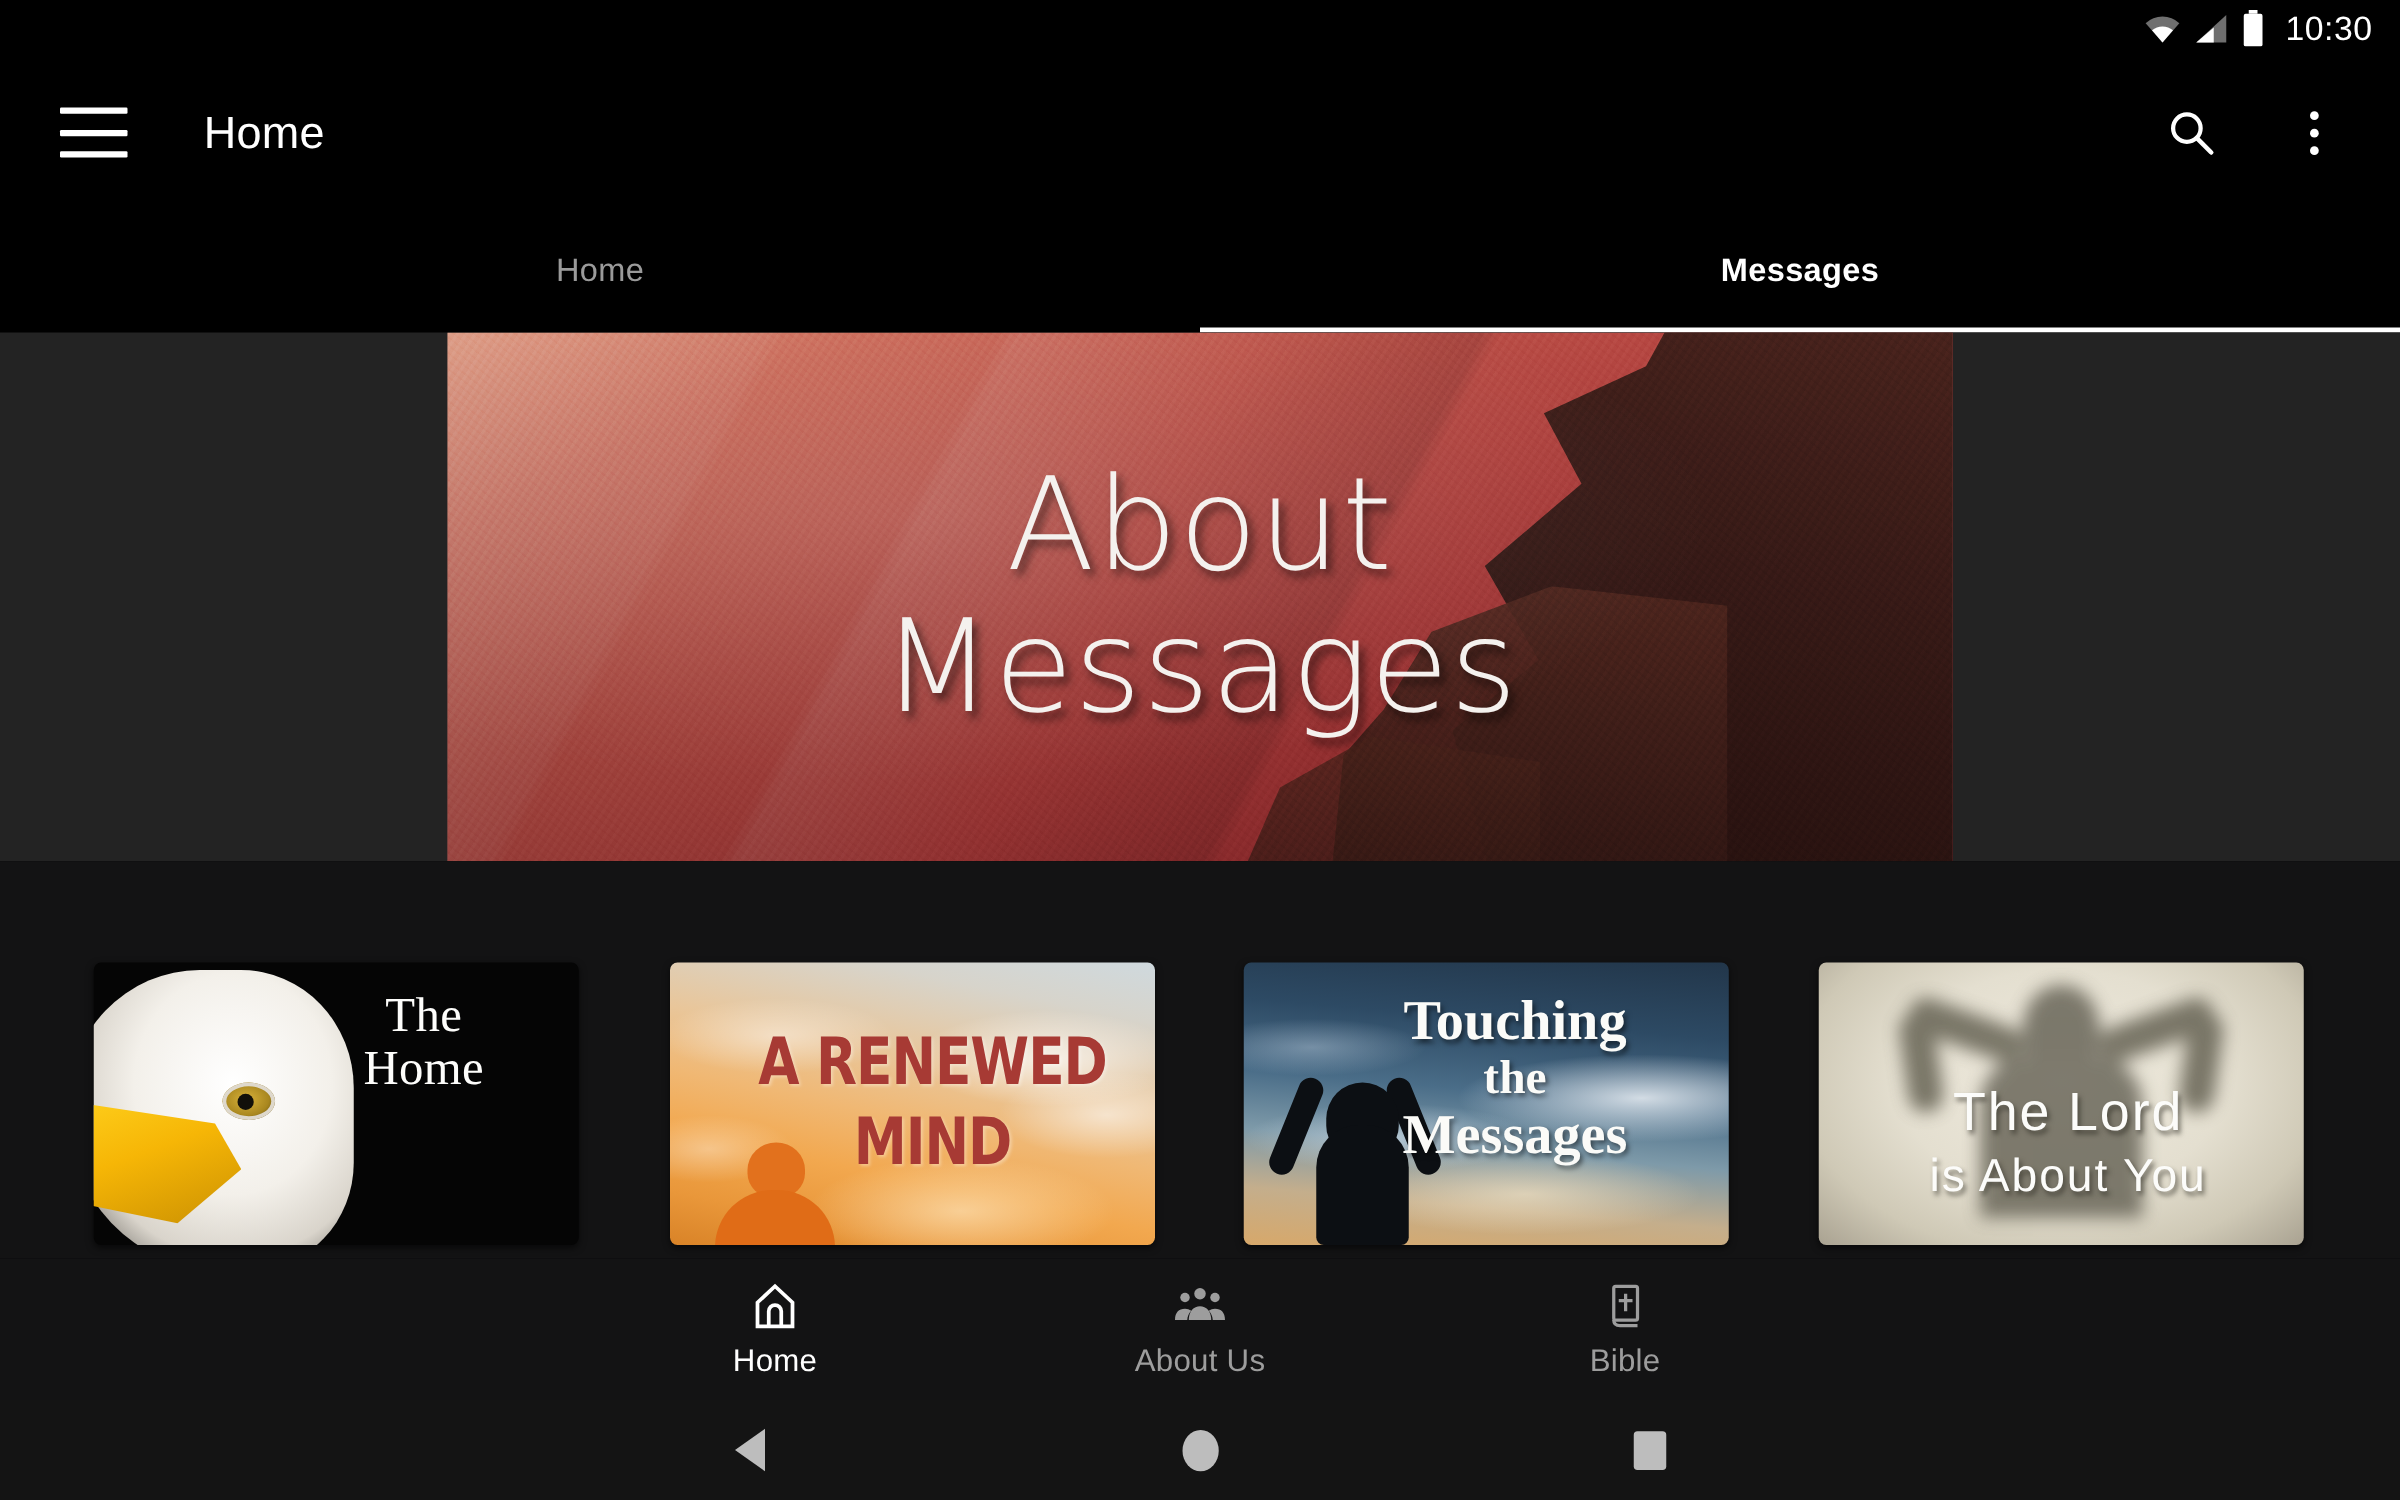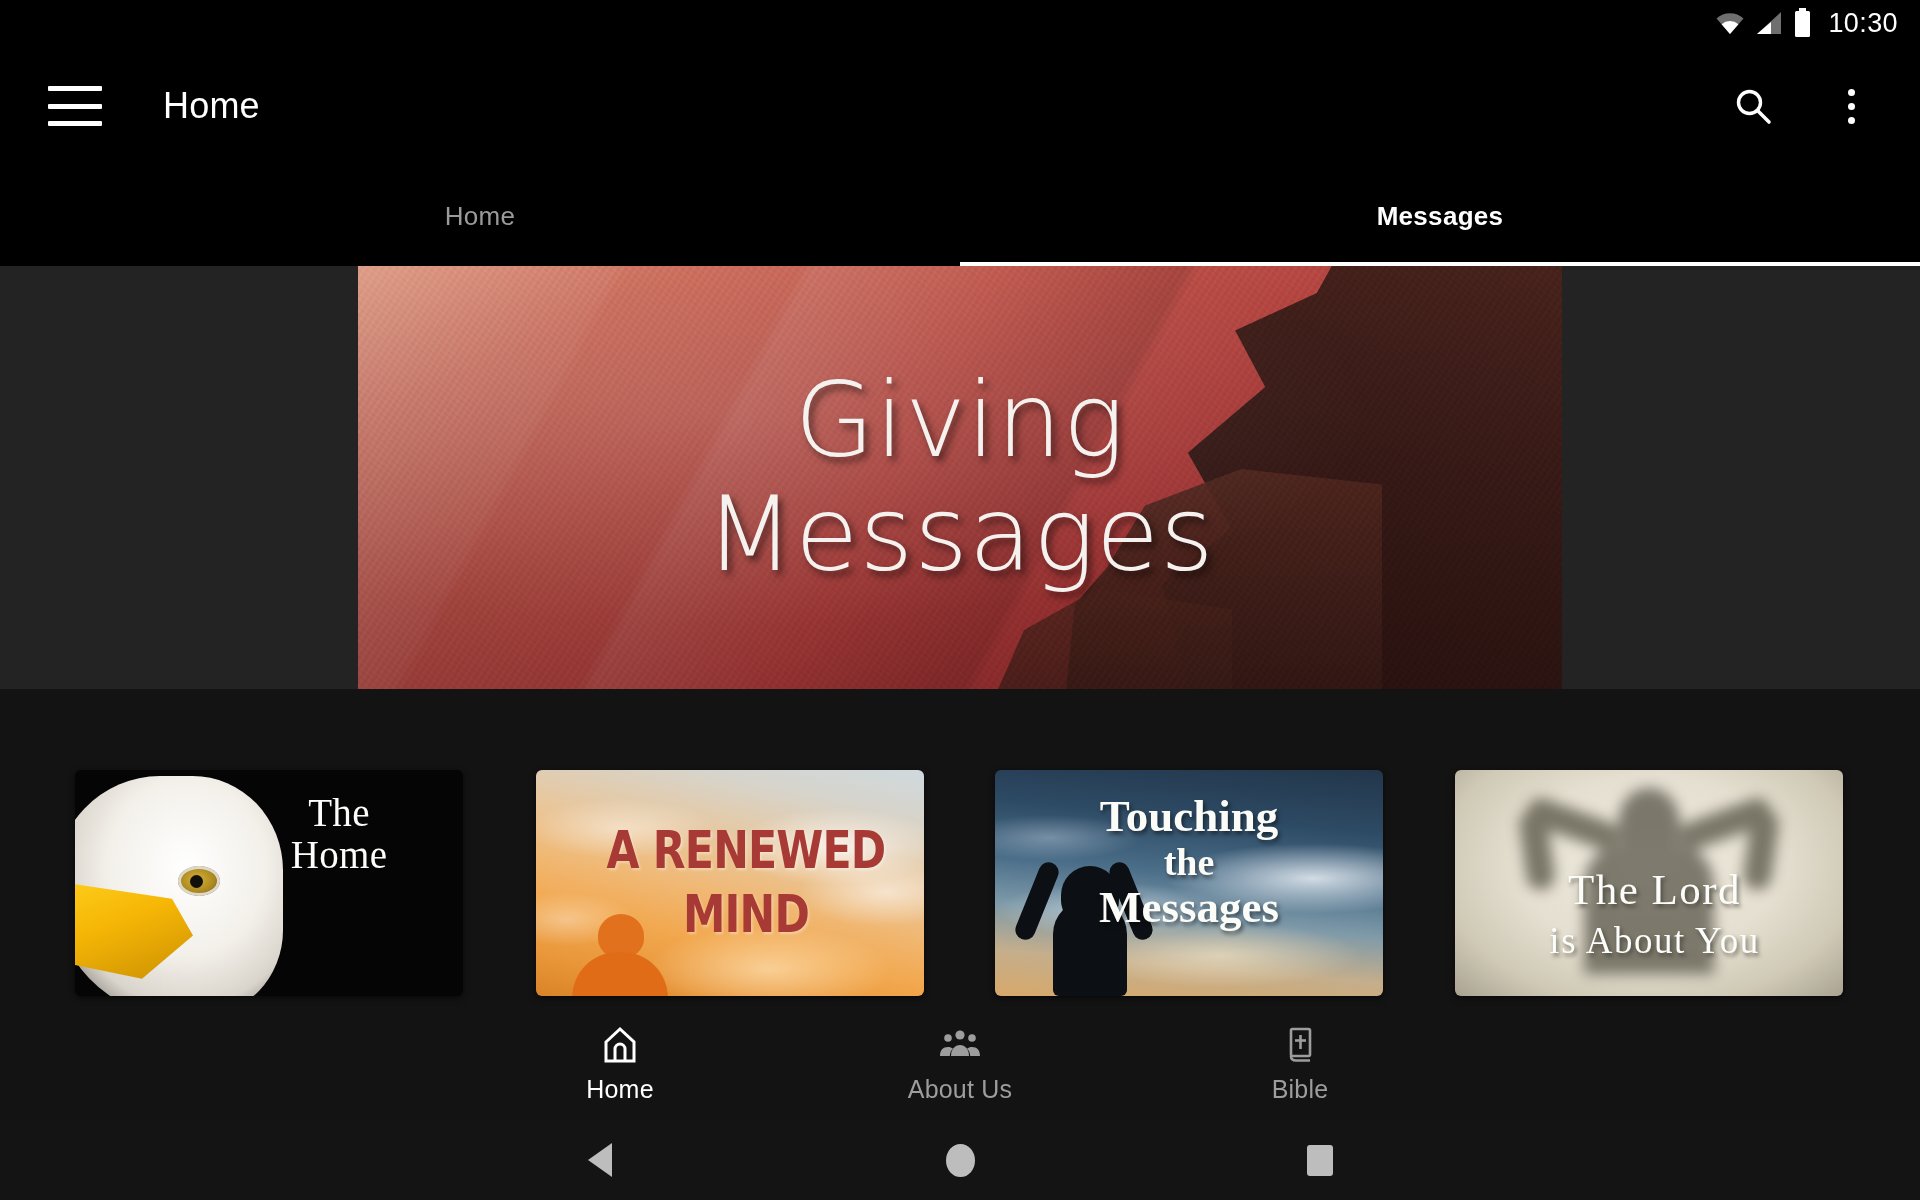--- a/index.html
+++ b/index.html
@@ -205,20 +205,21 @@
   }
   .c2 .ctext .l2 {
     font-family:"DejaVu Sans", sans-serif; font-weight:bold;
     color:#a73a34; font-size:52px; letter-spacing:-1px; margin-top:4px;
     transform:scaleX(.82); text-shadow:2px 2px 3px rgba(255,255,255,.35);
   }
 
   
   .c3 {
     background:linear-gradient(185deg,#22364a 0%,#2d4a64 24%,#4a6d88 46%,#7e9aa9 64%,#c4ae8c 82%,#d7a86a 100%);
+    padding-left:23px;
   }
   .c3 .sky {
     position:absolute; inset:0;
     background:
       radial-gradient(ellipse 210px 50px at 82% 48%, rgba(235,240,245,.85) 0%, rgba(255,255,255,0) 70%),
       radial-gradient(ellipse 160px 38px at 30% 62%, rgba(225,235,245,.55) 0%, rgba(255,255,255,0) 72%),
       radial-gradient(ellipse 190px 44px at 58% 82%, rgba(250,235,205,.6) 0%, rgba(255,255,255,0) 74%),
       radial-gradient(ellipse 120px 30px at 14% 30%, rgba(200,215,230,.4) 0%, rgba(255,255,255,0) 76%);
   }
   .c3 .worship {
@@ -276,21 +277,21 @@
   .c4 .flex-silh .arm-r {
     position:absolute; right:6px; top:28px; width:96px; height:28px;
     background:#5b5849; border-radius:16px; transform:rotate(-20deg);
   }
   .c4 .flex-silh .fore-r {
     position:absolute; right:4px; top:28px; width:28px; height:80px;
     background:#5b5849; border-radius:16px; transform:rotate(8deg);
   }
   .c4 .ctext { top:96px; }
   .c4 .ctext div {
-    font-family:Liberation Serif, serif; color:#fcfcfa;
+    font-family:Liberation Sans, sans-serif; color:#fcfcfa;
     letter-spacing:1.5px; line-height:1.12;
     text-shadow:2px 3px 4px rgba(40,38,30,.6);
     padding-left:11px;
   }
   .c4 .ctext .l1 { font-size:43px; }
   .c4 .ctext .l2 { font-size:37px; margin-top:6px; }
 
   
   .bottomnav {
     position:absolute; top:1007px; left:0; width:1920px; height:113px;
@@ -380,21 +381,21 @@
   </div>
 
   <div class="hero-wrap">
     <div class="hero">
       <div class="rock-a"></div>
       <div class="rock-b"></div>
       <div class="rock-c"></div>
       <div class="tex"></div>
       <div class="vig"></div>
       <div class="hero-text">
-        <div class="hero-line l1">Giving</div>
+        <div class="hero-line l1">About</div>
         <div class="hero-line l2">Messages</div>
       </div>
     </div>
   </div>
 
   <div class="cards-section">
     <div class="cards">
 
       <div class="card c1">
         <div class="eagle-head"></div>

